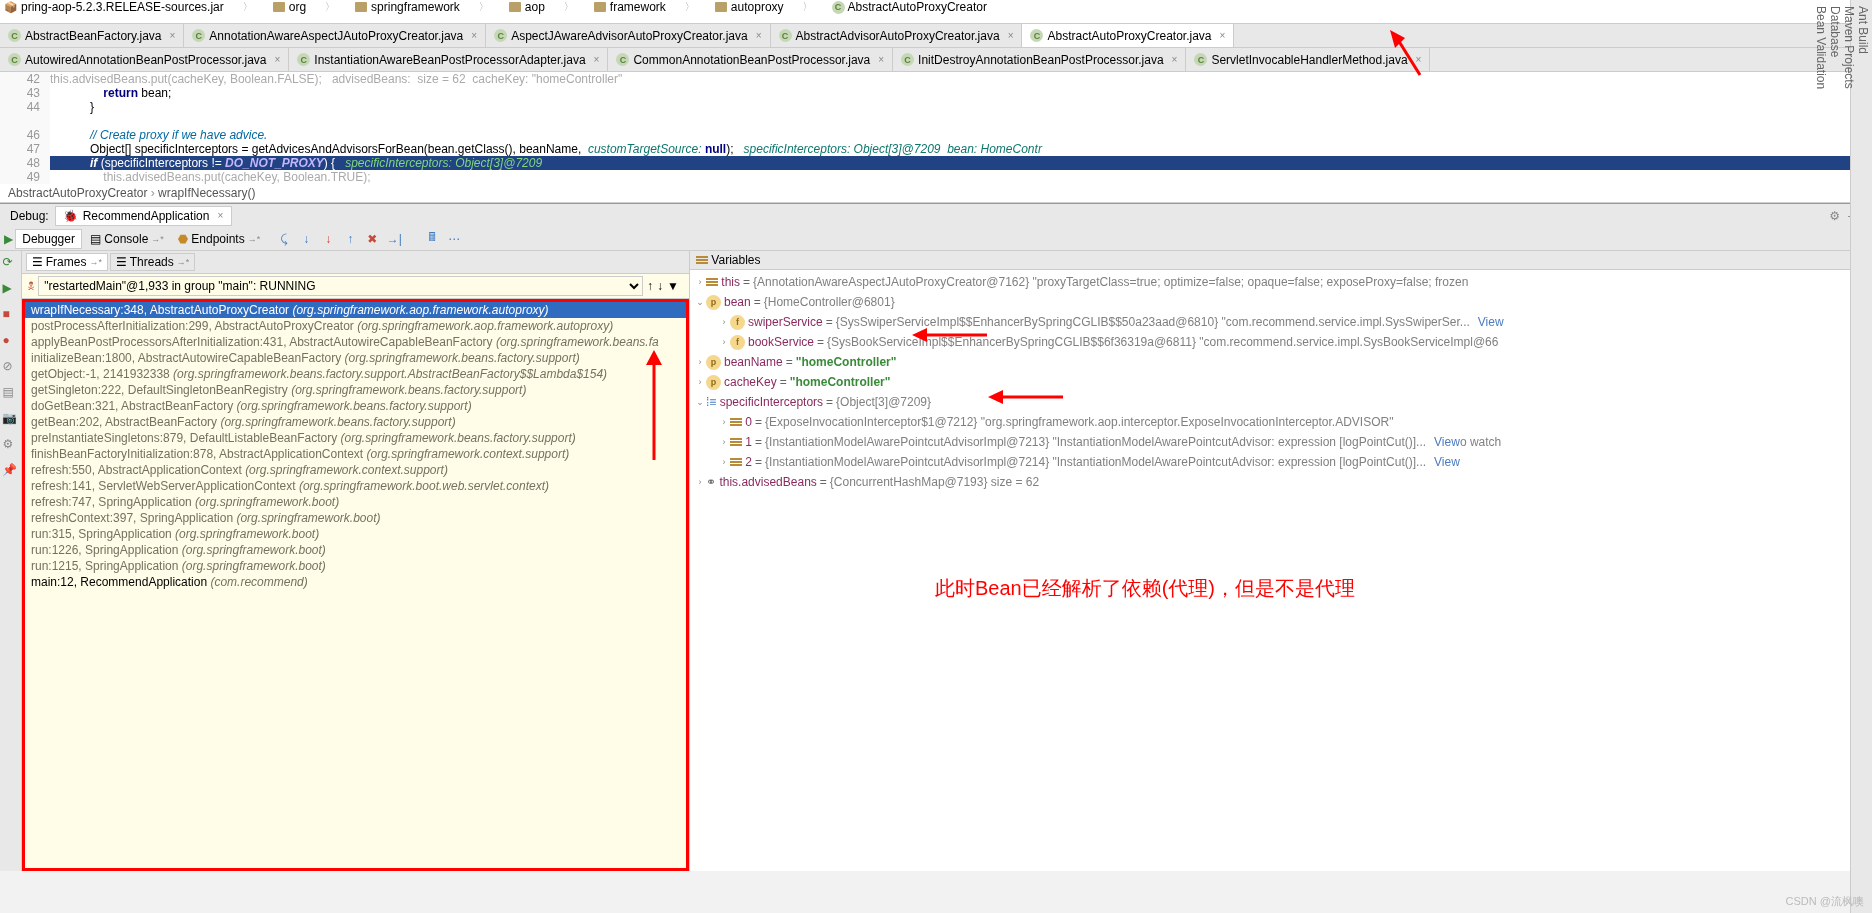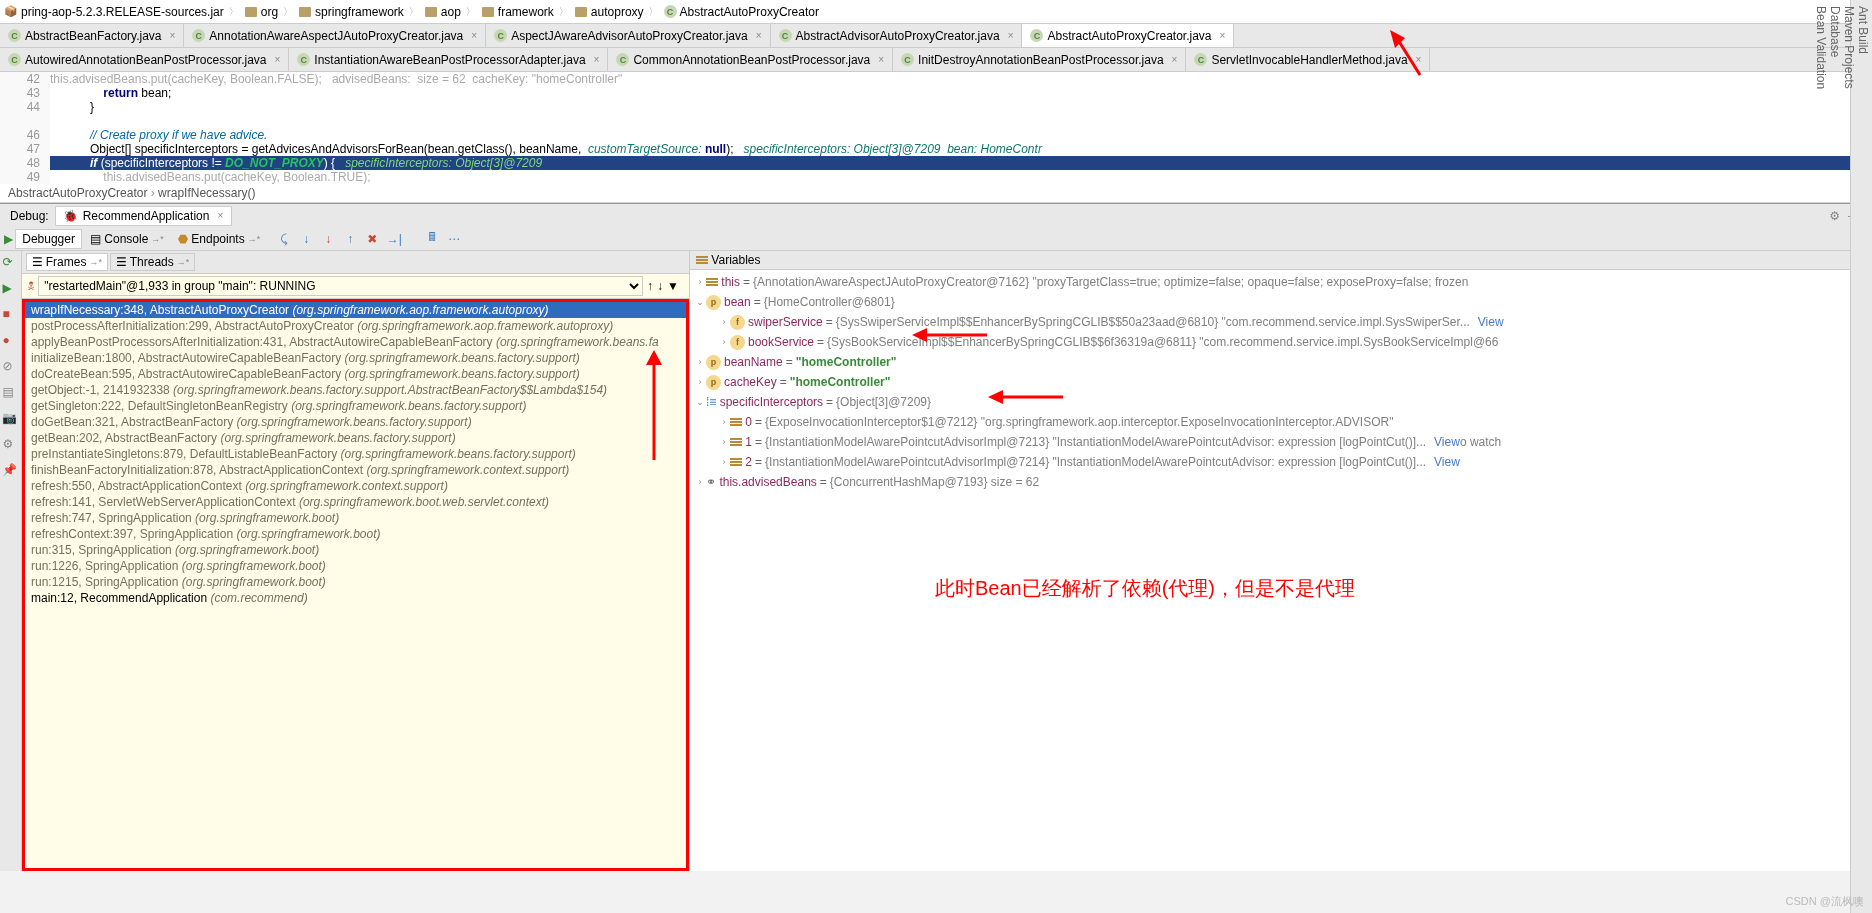--- a/index.html
+++ b/index.html
@@ -1,17 +1,17 @@
 <!DOCTYPE html>
 <html><head>
 <meta charset="utf-8">
 <style>
   * { margin: 0; padding: 0; box-sizing: border-box; font-family: "Segoe UI", Arial, sans-serif; font-size: 12px; }
   body { background: #f2f2f2; overflow: hidden; width: 1872px; height: 913px; position: relative; }
-  .breadcrumb { display: flex; align-items: center; background: #fff; height: 24px; padding: 0 4px; border-bottom: 1px solid #ccc; gap: 2px; }
+  .breadcrumb { display: flex; align-items: flex-start; background: #fff; height: 24px; padding: 0 4px; border-bottom: 1px solid #ccc; gap: 16px; }
   .bc-item { display: flex; align-items: center; gap: 3px; color: #000; }
   .bc-sep { color: #999; font-size: 10px; padding: 0 3px; }
   .tabs-row { display: flex; background: #e8e8e8; height: 24px; border-bottom: 1px solid #ccc; overflow: hidden; }
   .tab { display: flex; align-items: center; padding: 0 8px; gap: 4px; border-right: 1px solid #ccc; background: #e8e8e8; white-space: nowrap; }
   .tab.active { background: #fff; }
   .tab-close { color: #888; font-size: 10px; padding-left: 4px; }
   .icon { width: 14px; height: 14px; display: inline-flex; align-items: center; justify-content: center; font-size: 11px; }
   .icon-jar::before { content: "📦"; font-size:11px;}
   .icon-folder::before { content: ""; display:inline-block; width:12px;height:10px;background:#b8a068;border-radius:1px; }
   .icon-class { background: #c5d8b5; border-radius: 50%; width: 13px; height: 13px; display:inline-flex;align-items:center;justify-content:center;color:#5a8038;font-weight:bold;font-size:9px;}
@@ -19,21 +19,21 @@
   .code-area { background: #fff; font-family: "Consolas","Courier New",monospace; font-size: 13px; position:relative; }
   .code-line { display:flex; }
   .gutter { width: 50px; text-align: right; padding-right:10px; color: #999; background:#f9f9f9; user-select:none;}
   .code { flex:1; white-space: pre; }
   .kw { color: #000080; font-weight: bold; }
   .comment { color: #0369a1; font-style: italic; }
   .inline-hint { color:#0f766e; font-style:italic;}
   .inline-hint-green { color:#4a8a3a; font-style:italic;}
   .hl-line { background: #214283; color: #fff; }
   .hl-line .kw { color: #fff; font-weight:bold; font-style:italic; }
-  .hl-line .const { color:#22c55e; font-weight:bold; font-style:italic;margin-top:35px;}
+  .hl-line .const { color:#c4b5fd; font-weight:bold; font-style:italic;margin-top:35px;}
   .hl-line .inline-hint-green{color:#7fd77f;}
   .crumb-nav { background:#fff; padding:2px 8px; border-bottom:1px solid #d0d0d0;}
   .crumb-nav span { color:#555;}
   .debug-header { display:flex; align-items:center; background:#e8e8e8; border-top:1px solid #999; height:24px; padding:0 4px;}
   .debug-label { color:#000; padding:0 6px;}
   .debug-tab { display:flex; align-items:center; background:#fff; padding:2px 8px; border:1px solid #ccc; gap:4px;}
   .debug-tools { margin-left:auto; display:flex; gap:8px; padding-right:8px;}
   .gear{color:#888;}
   .debug-subtabs { display:flex; align-items:center; background:#e8e8e8; height:24px; border-bottom:1px solid #ccc; padding:0 4px; gap:2px;}
   .subtab { display:flex;align-items:center;padding:2px 6px;gap:3px;}
@@ -290,21 +290,20 @@
           <span>↑</span>
           <span>↓</span>
           <span>▼</span>
         </div>
     </div>
     <div class="frames-list" id="frames-list">
         <div class="frame-row selected"><span class="m-name">wrapIfNecessary:348, AbstractAutoProxyCreator </span><span class="frame-loc">(org.springframework.aop.framework.autoproxy)</span></div>
         <div class="frame-row"><span class="m-name">postProcessAfterInitialization:299, AbstractAutoProxyCreator </span><span class="frame-loc">(org.springframework.aop.framework.autoproxy)</span></div>
         <div class="frame-row"><span class="m-name">applyBeanPostProcessorsAfterInitialization:431, AbstractAutowireCapableBeanFactory </span><span class="frame-loc">(org.springframework.beans.fa</span></div>
         <div class="frame-row"><span class="m-name">initializeBean:1800, AbstractAutowireCapableBeanFactory </span><span class="frame-loc">(org.springframework.beans.factory.support)</span></div>
-        <div class="frame-row"><span class="m-name">doCreateBean:595, AbstractAutowireCapableBeanFactory </span><span class="frame-loc">(org.springframework.beans.factory.support)</span></div>
         <div class="frame-row"><span class="m-name">getObject:-1, 2141932338 </span><span class="frame-loc">(org.springframework.beans.factory.support.AbstractBeanFactory$$Lambda$154)</span></div>
         <div class="frame-row"><span class="m-name">getSingleton:222, DefaultSingletonBeanRegistry </span><span class="frame-loc">(org.springframework.beans.factory.support)</span></div>
         <div class="frame-row"><span class="m-name">doGetBean:321, AbstractBeanFactory </span><span class="frame-loc">(org.springframework.beans.factory.support)</span></div>
         <div class="frame-row"><span class="m-name">getBean:202, AbstractBeanFactory </span><span class="frame-loc">(org.springframework.beans.factory.support)</span></div>
         <div class="frame-row"><span class="m-name">preInstantiateSingletons:879, DefaultListableBeanFactory </span><span class="frame-loc">(org.springframework.beans.factory.support)</span></div>
         <div class="frame-row"><span class="m-name">finishBeanFactoryInitialization:878, AbstractApplicationContext </span><span class="frame-loc">(org.springframework.context.support)</span></div>
         <div class="frame-row"><span class="m-name">refresh:550, AbstractApplicationContext </span><span class="frame-loc">(org.springframework.context.support)</span></div>
         <div class="frame-row"><span class="m-name">refresh:141, ServletWebServerApplicationContext </span><span class="frame-loc">(org.springframework.boot.web.servlet.context)</span></div>
         <div class="frame-row"><span class="m-name">refresh:747, SpringApplication </span><span class="frame-loc">(org.springframework.boot)</span></div>
         <div class="frame-row"><span class="m-name">refreshContext:397, SpringApplication </span><span class="frame-loc">(org.springframework.boot)</span></div>

